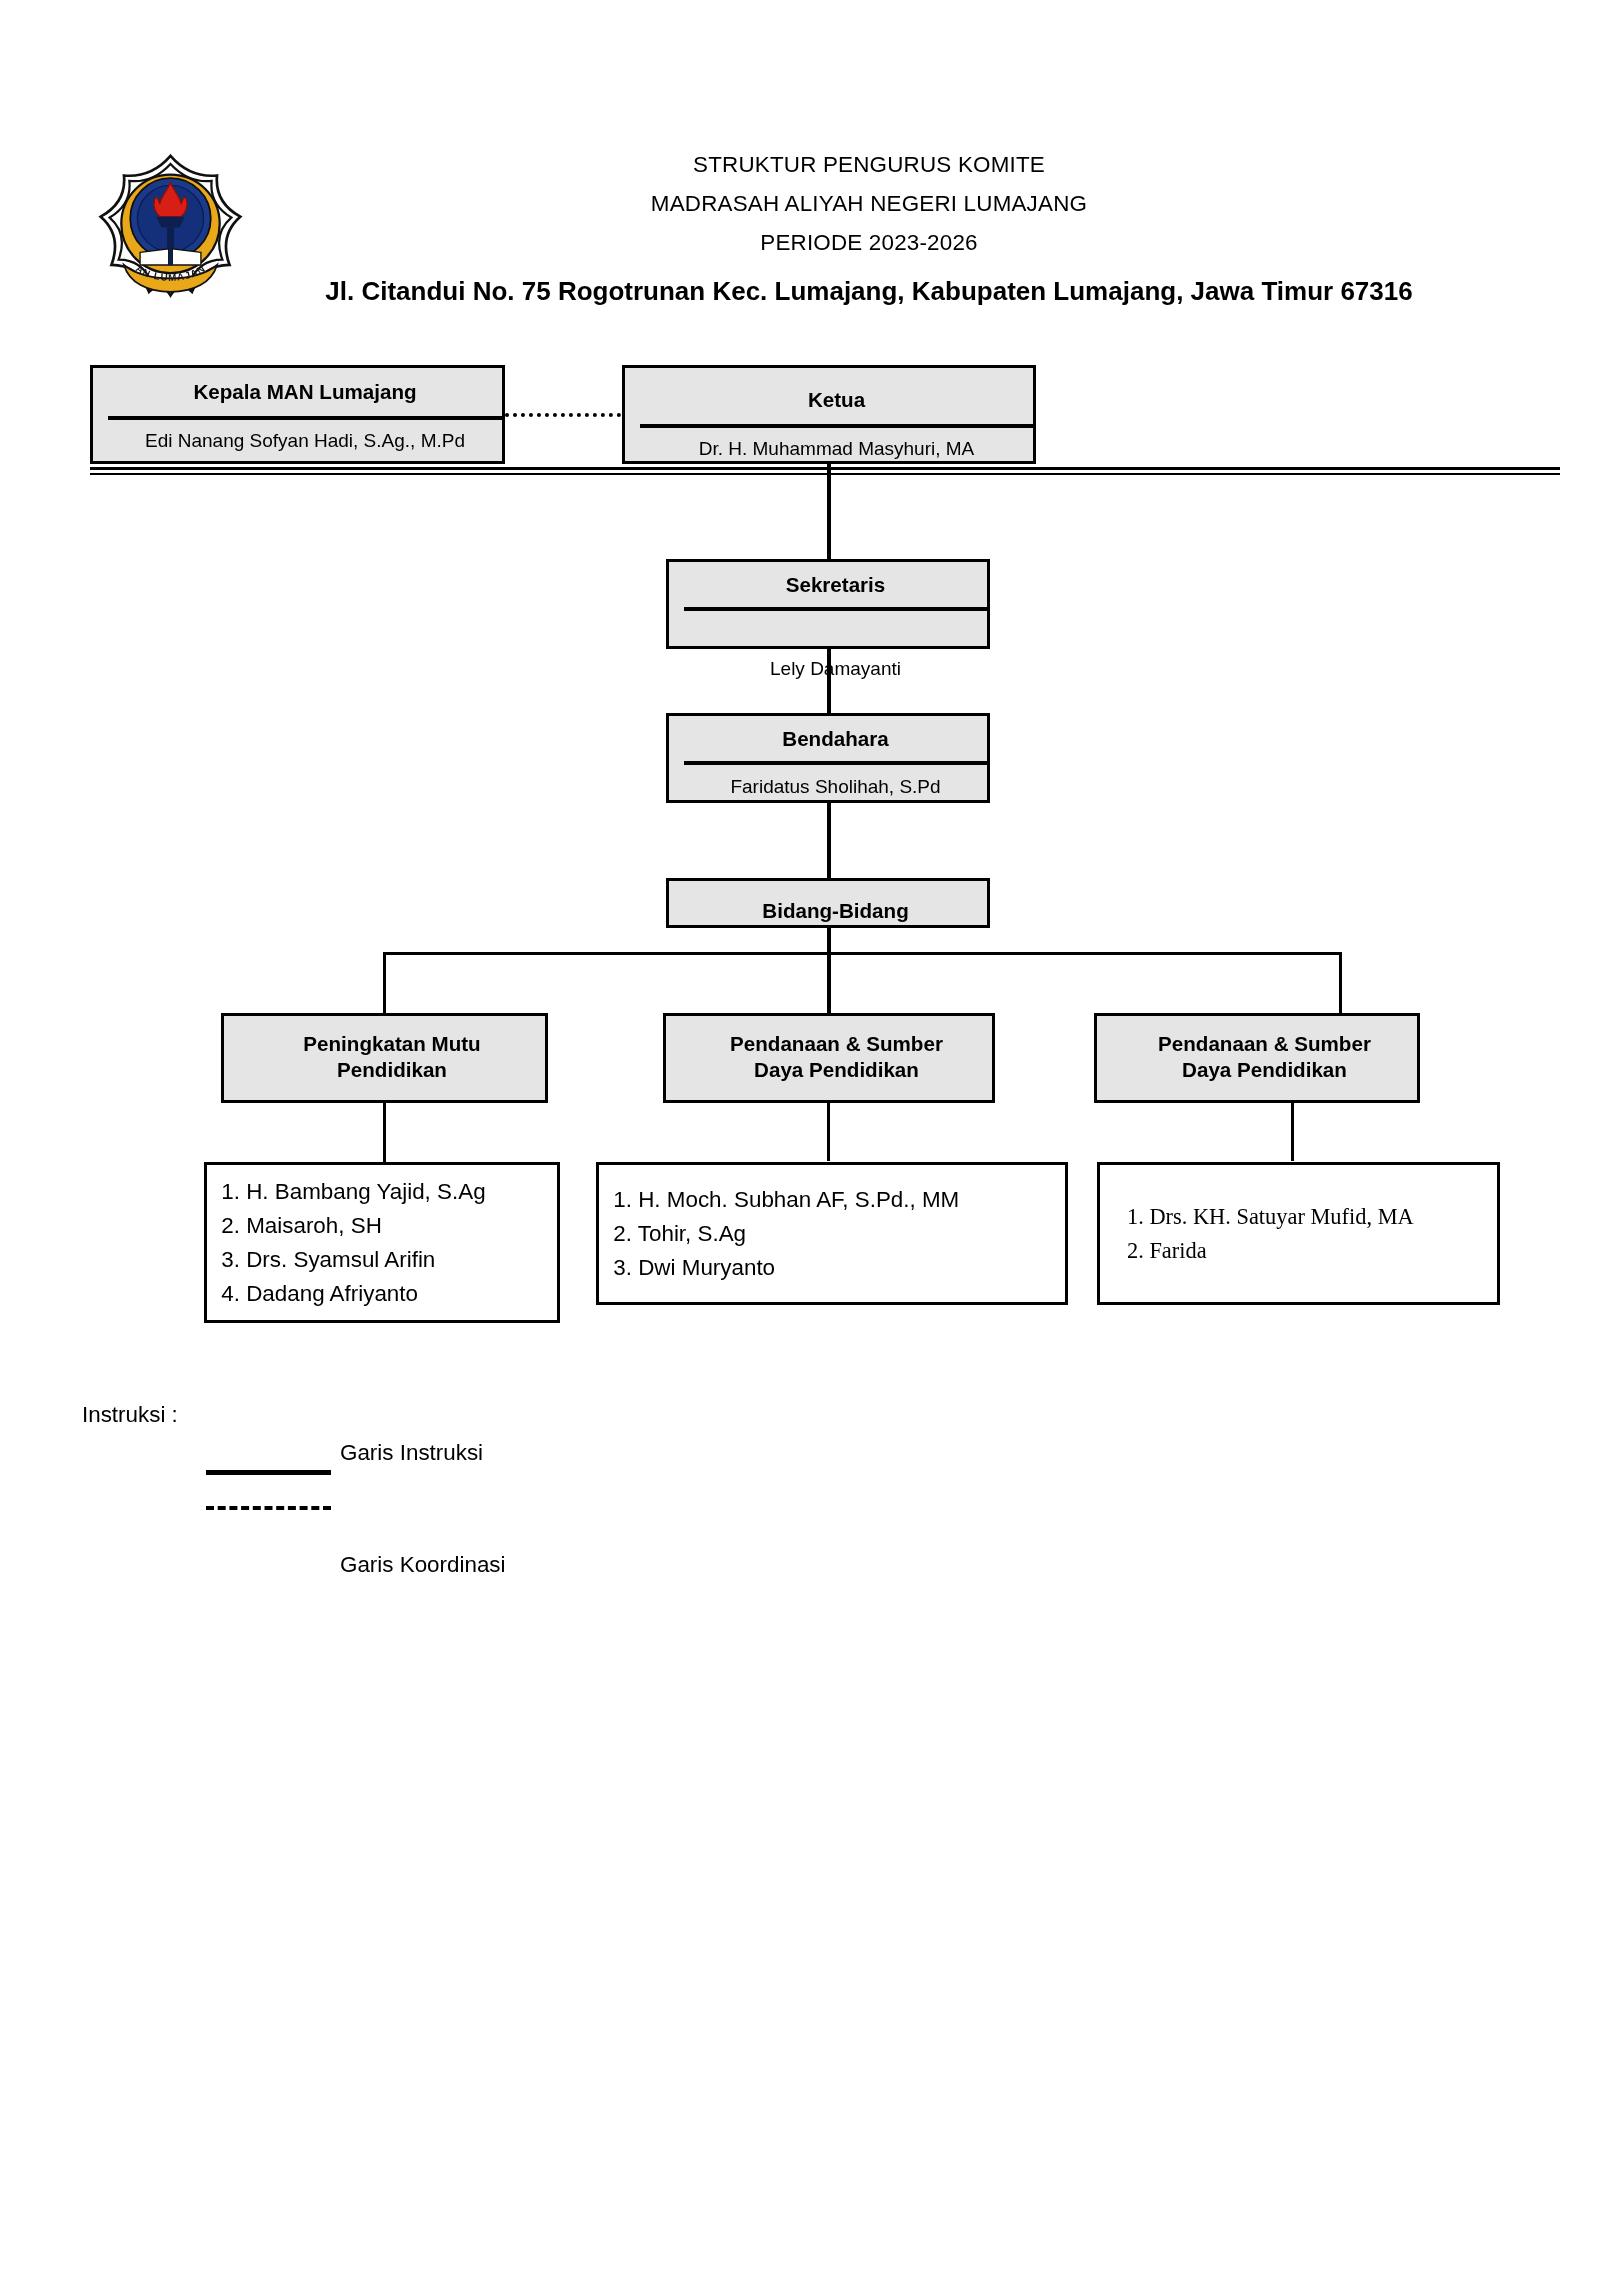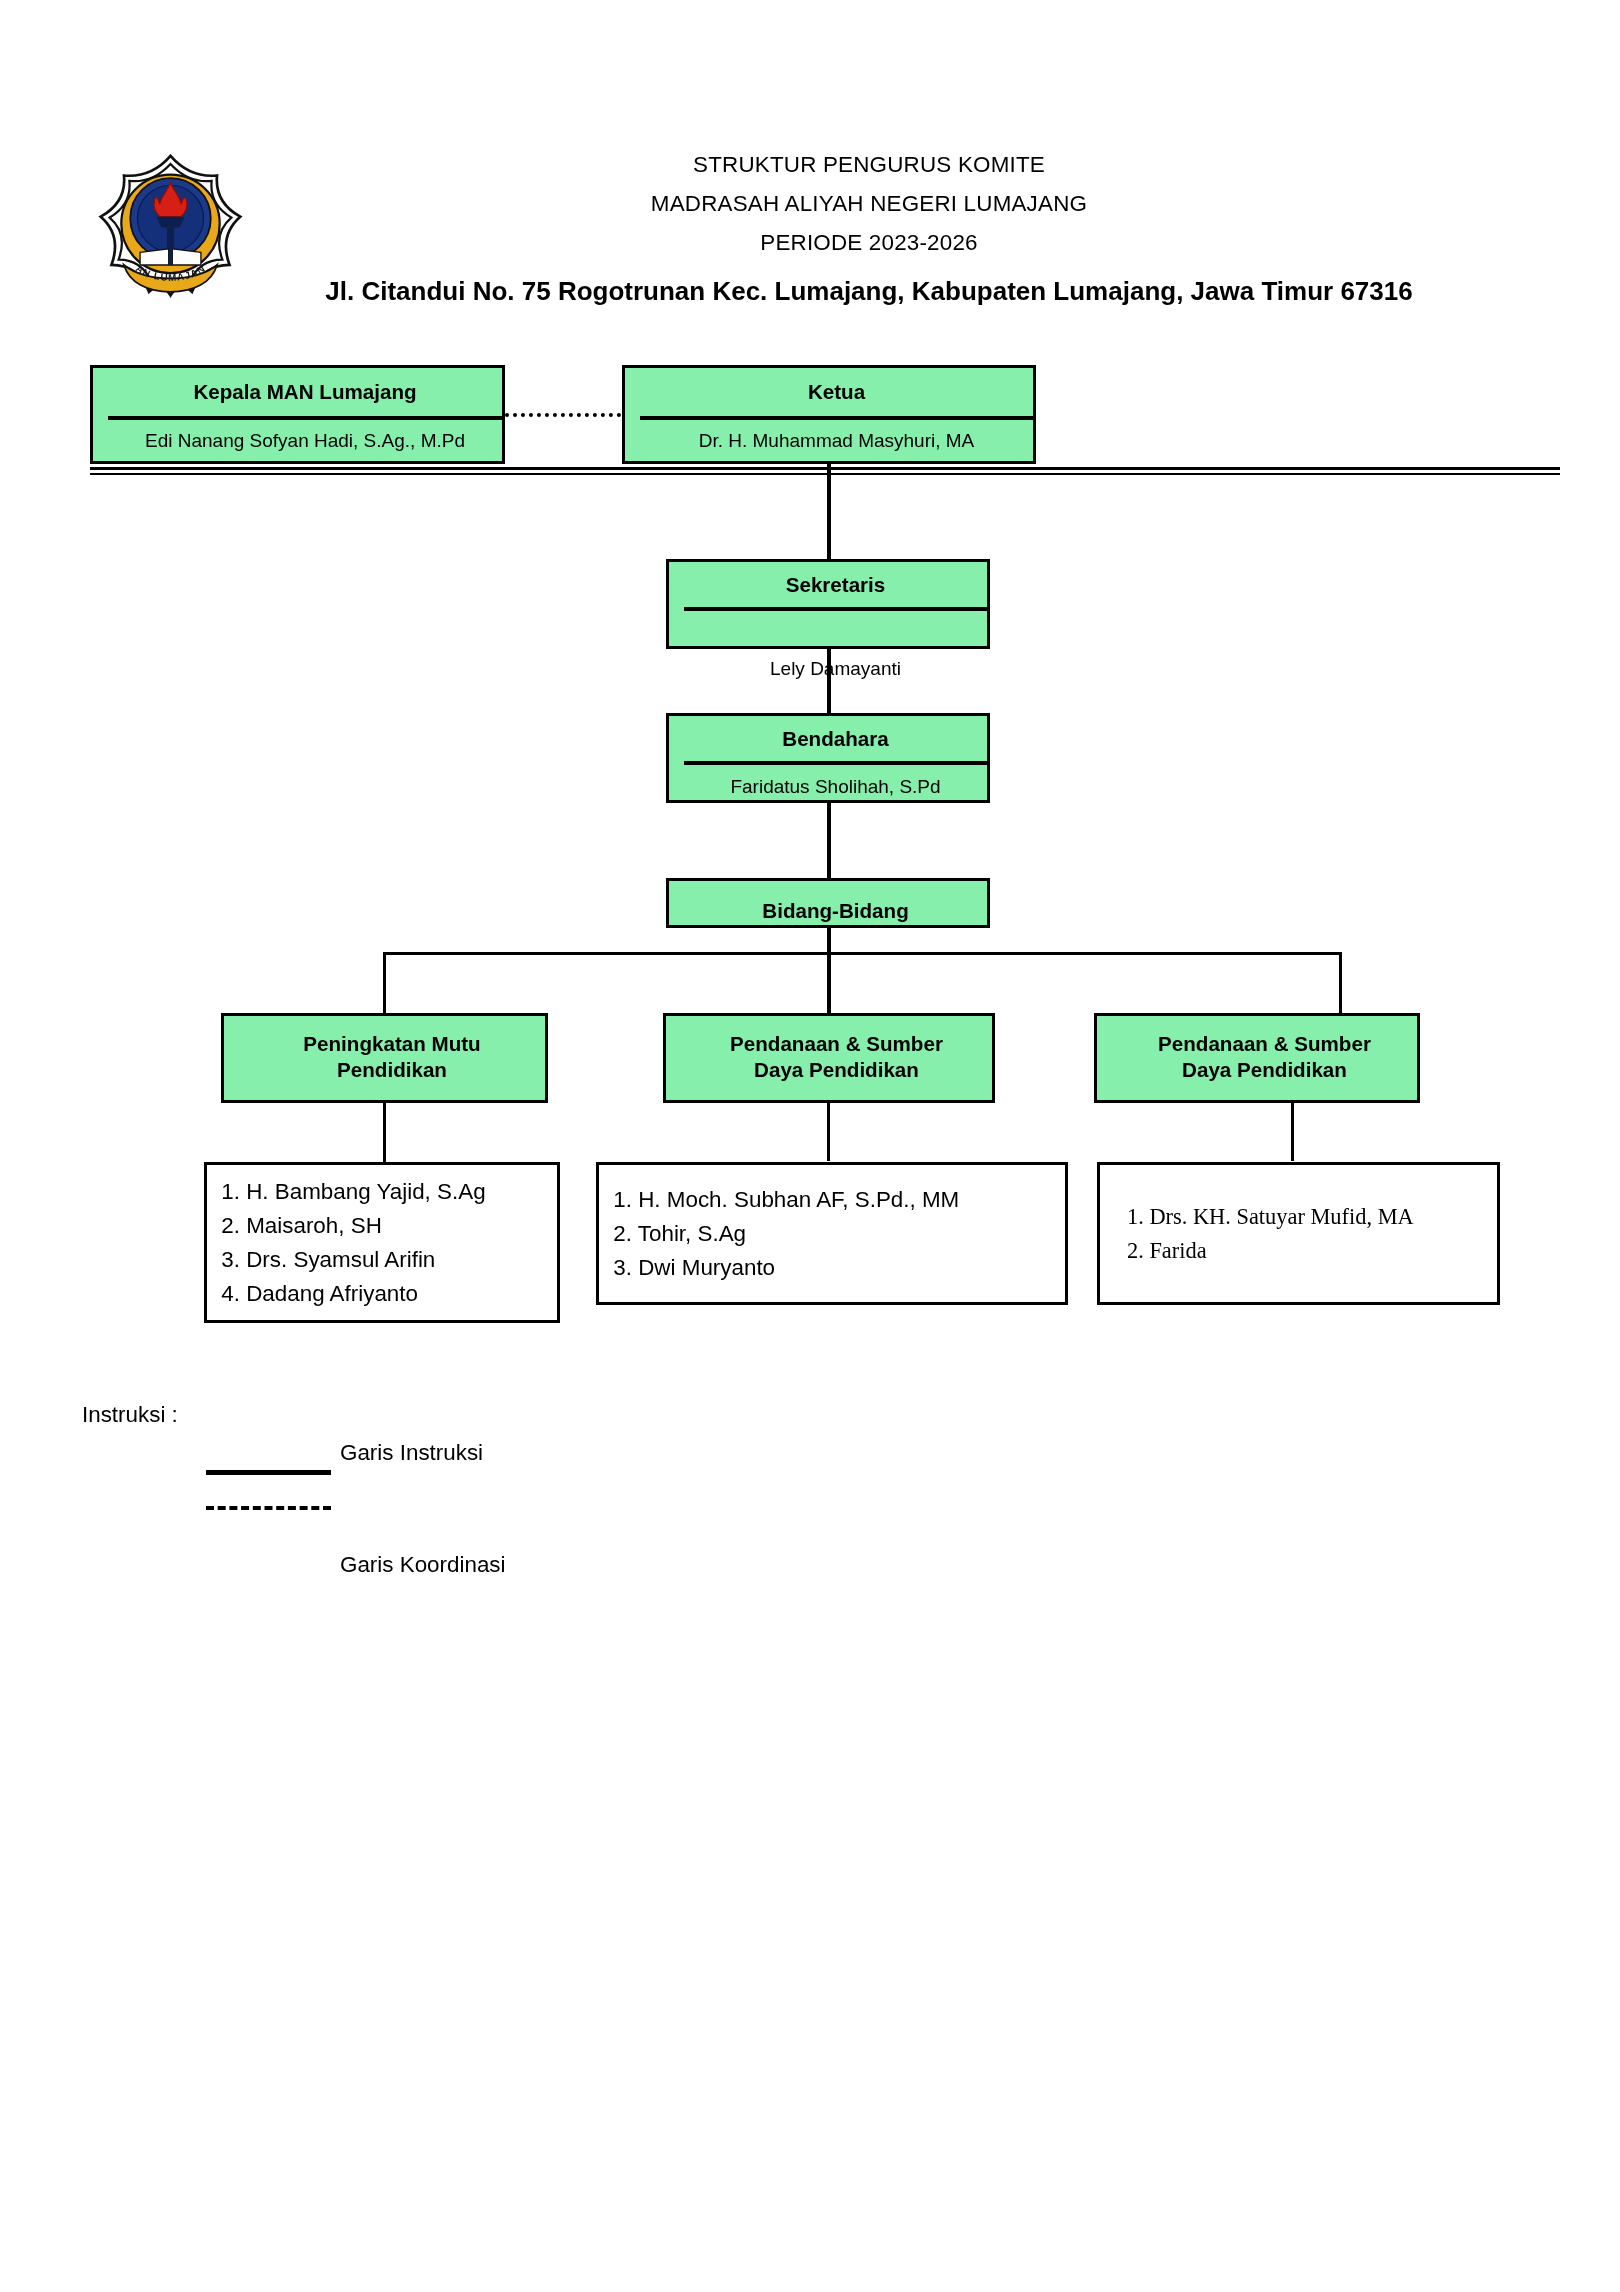--- a/index.html
+++ b/index.html
@@ -65,21 +65,21 @@
     width: 1470px;
   }
   .rule-thick { height: 2.7px; background: #000; }
   .rule-gap { height: 3.6px; }
   .rule-thin { height: 1.8px; background: #000; }
 
   
   .node {
     position: absolute;
     border: 3.6px solid #000000;
-    background: #86efac;
+    background: #e5e5e5;
     box-sizing: border-box;
     padding-left: 15px;
   }
   .node .title {
     font-size: 20.6px;
     font-weight: bold;
     text-align: center;
     line-height: 1.25;
     display: flex;
     align-items: center;
@@ -232,21 +232,21 @@
     </div>
   </div>
 
   <div class="node" style="left:90px; top:365px; width:415px; height:99px;">
     <div class="title" style="height:48px;">Kepala MAN Lumajang</div>
     <div class="divider"></div>
     <div class="name" style="height:43px;">Edi Nanang Sofyan Hadi, S.Ag., M.Pd</div>
   </div>
 
   <div class="node" style="left:622px; top:365px; width:414px; height:99px;">
-    <div class="title" style="height:48px;">Ketua</div>
+    <div class="title" style="height:48px;margin-top:8px;">Ketua</div>
     <div class="divider"></div>
     <div class="name" style="height:43px;">Dr. H. Muhammad Masyhuri, MA</div>
   </div>
 
   <div class="dotline" style="left:505px; top:413px; width:116px;"></div>
 
   <div class="vline" style="left:827px; top:464px; height:99px;"></div>
 
   <div class="node" style="left:666px; top:559px; width:324px; height:90px;">
     <div class="title" style="height:45px;">Sekretaris</div>

